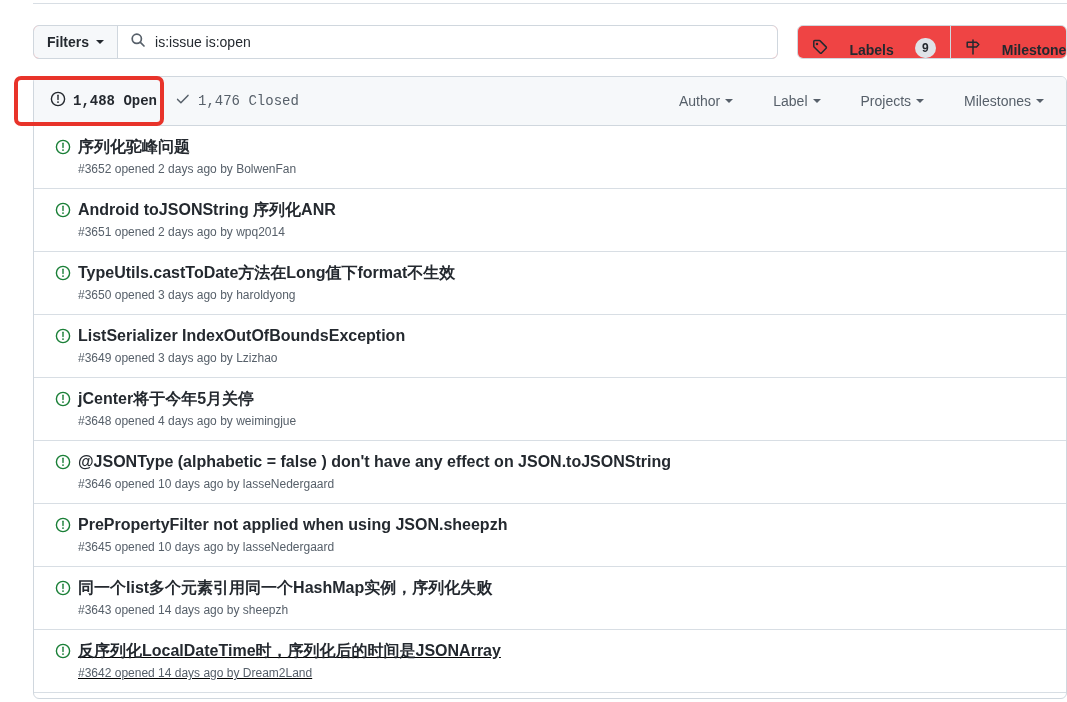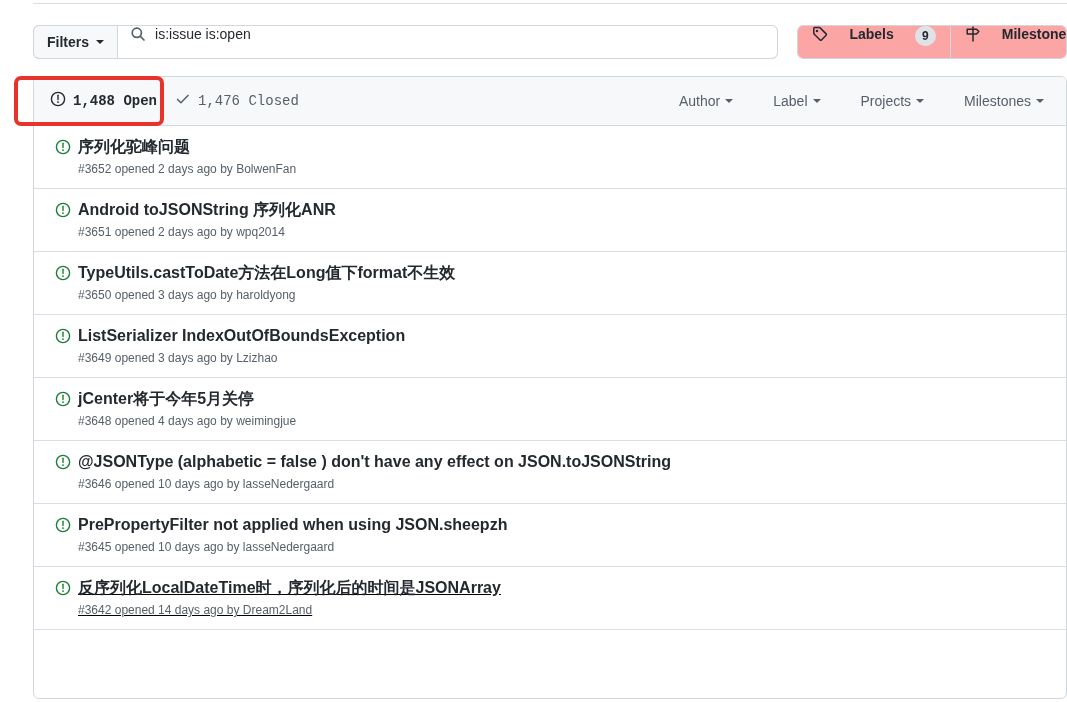--- a/index.html
+++ b/index.html
@@ -42,35 +42,35 @@
     white-space: nowrap; cursor: pointer;
   }
   .caret {
     width: 0; height: 0;
     border-left: 4px solid transparent;
     border-right: 4px solid transparent;
     border-top: 4px solid #24292f;
     display: inline-block;
   }
   .search-wrap {
-    display: flex; gap: 9px;
+    display: flex; align-items: center; gap: 9px;
     flex: 1; padding: 0 12px; background: #ffffff;
   }
   .search-val { font-size: 14px; color: #24292f; white-space: nowrap; }
 
   .btn-right-group {
     display: flex; align-items: stretch; height: 34px; margin-left: 19px;
     border: 1px solid #d0d7de; border-radius: 6px; background:#f6f8fa;
     overflow: hidden;
   }
   .hdr-btn {
-    display: flex; align-items: flex-start; gap: 21px;
+    display: flex; align-items: flex-end; gap: 21px;
     padding: 0 14px; height: 100%;
     font-size: 14px; font-weight: 600; color: #24292f;
-    white-space: nowrap; cursor: pointer; background: #fca5a5;
+    white-space: nowrap; cursor: pointer; background: #ef4444;
   }
   .hdr-btn + .hdr-btn { border-left: 1px solid #d0d7de; }
   .count-pill {
     display: inline-flex; align-items: center; justify-content: center;
     min-width: 21px; height: 20px; padding: 0 6px;
     background: #dfe3e8; border-radius: 10px;
     font-size: 12px; font-weight: 600; color: #24292f;
   }
 
   
@@ -307,20 +307,31 @@
             <span class="issue-meta">#3645 opened 10 days ago by lasseNedergaard</span>
           </span>
         </div>
         <div class="issue-row">
           <span class="row-icon"><svg width="16" height="16" viewBox="0 0 16 16">
               <circle cx="8" cy="8" r="6.6" fill="none" stroke="#1a7f37" stroke-width="1.4"></circle>
               <line x1="8" y1="4.3" x2="8" y2="8.6" stroke="#1a7f37" stroke-width="1.4" stroke-linecap="round"></line>
               <circle cx="8" cy="11.1" r="0.95" fill="#1a7f37"></circle>
             </svg></span>
           <span class="row-body">
+            <span class="issue-title">同一个list多个元素引用同一个HashMap实例，序列化失败</span>
+            <span class="issue-meta">#3643 opened 14 days ago by sheepzh</span>
+          </span>
+        </div>
+        <div class="issue-row">
+          <span class="row-icon"><svg width="16" height="16" viewBox="0 0 16 16">
+              <circle cx="8" cy="8" r="6.6" fill="none" stroke="#1a7f37" stroke-width="1.4"></circle>
+              <line x1="8" y1="4.3" x2="8" y2="8.6" stroke="#1a7f37" stroke-width="1.4" stroke-linecap="round"></line>
+              <circle cx="8" cy="11.1" r="0.95" fill="#1a7f37"></circle>
+            </svg></span>
+          <span class="row-body">
             <span class="issue-title">反序列化LocalDateTime时，序列化后的时间是JSONArray</span>
             <span class="issue-meta">#3642 opened 14 days ago by Dream2Land</span>
           </span>
         </div>
       </div>
   </div>
 
   <div class="annotation-box"></div>
 </div>
 

